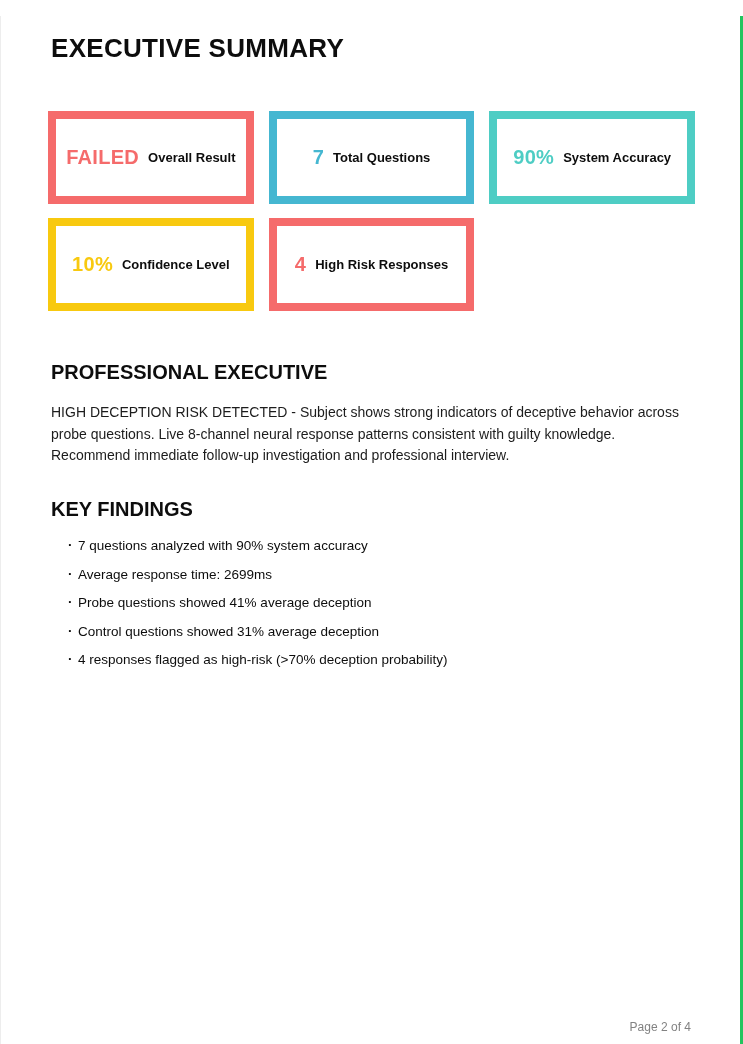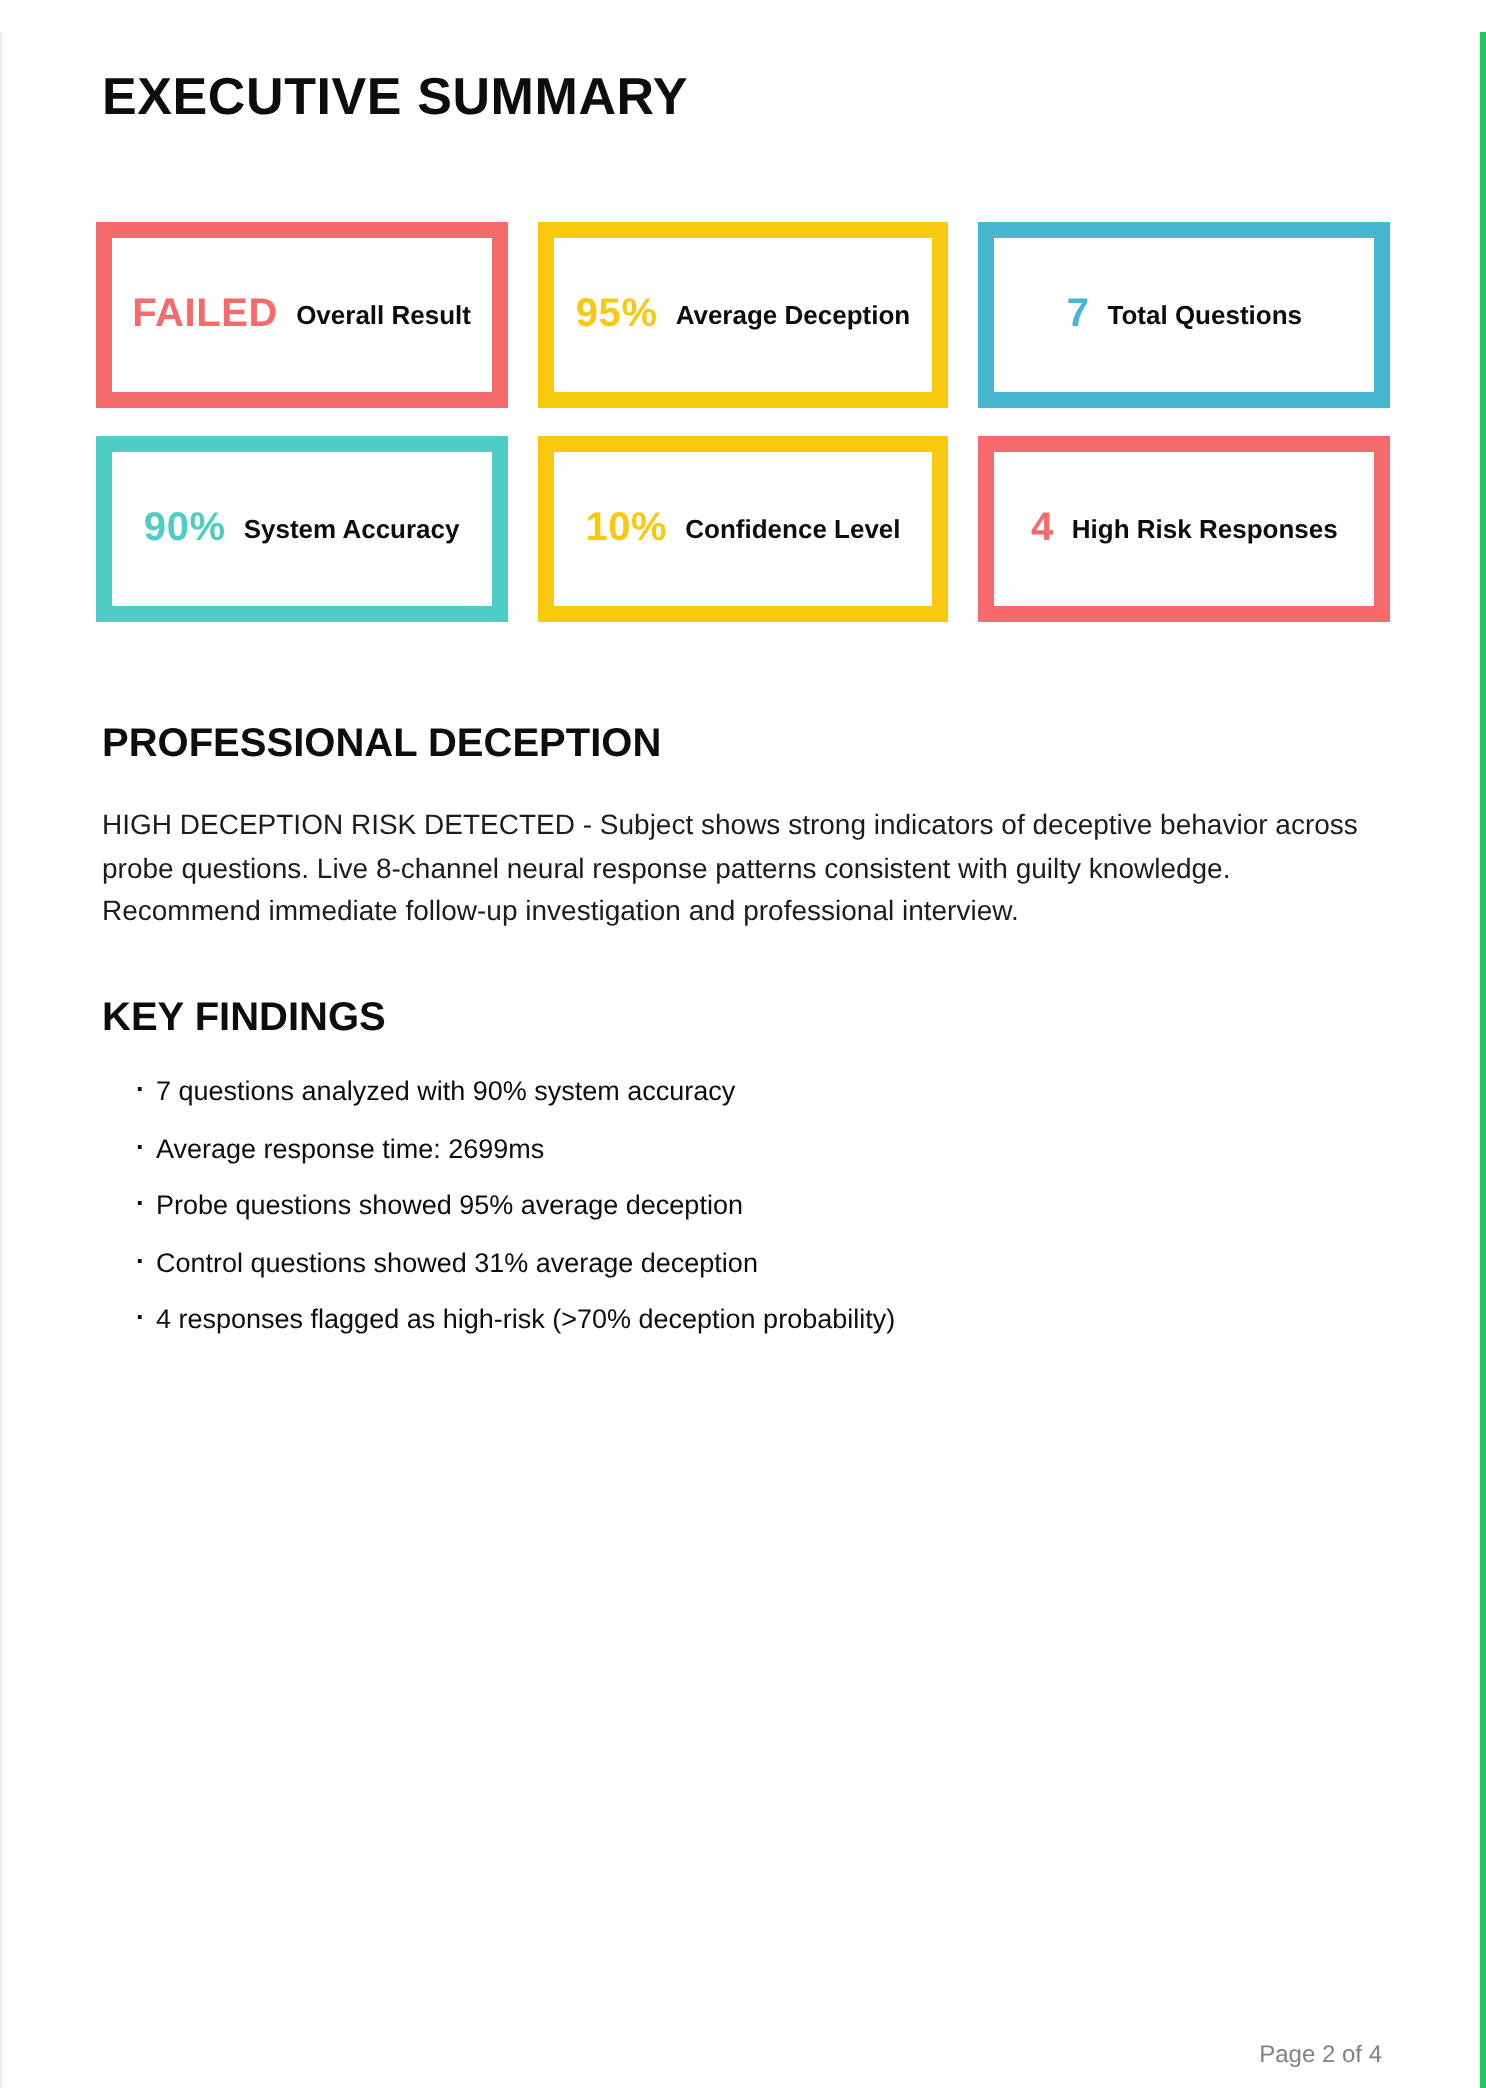--- a/index.html
+++ b/index.html
@@ -114,49 +114,45 @@
 
 <div class="page">
 
   <h1 class="page-title">EXECUTIVE SUMMARY</h1>
 
   <div class="stats-grid">
     <div class="stat-card" style="--accent: #F56B6B;">
       <div class="stat-value">FAILED</div>
       <div class="stat-label">Overall Result</div>
     </div>
-    <div class="stat-card" style="--accent: #F8C90F;">
-      <div class="stat-value">95%</div>
-      <div class="stat-label">Average Deception</div>
-    </div>
     <div class="stat-card" style="--accent: #45B7D1;">
       <div class="stat-value">7</div>
       <div class="stat-label">Total Questions</div>
     </div>
     <div class="stat-card" style="--accent: #4ECDC4;">
       <div class="stat-value">90%</div>
       <div class="stat-label">System Accuracy</div>
     </div>
     <div class="stat-card" style="--accent: #F8C90F;">
       <div class="stat-value">10%</div>
       <div class="stat-label">Confidence Level</div>
     </div>
     <div class="stat-card" style="--accent: #F56B6B;">
       <div class="stat-value">4</div>
       <div class="stat-label">High Risk Responses</div>
     </div>
   </div>
 
-  <h2 class="section-heading" id="assessment-heading">PROFESSIONAL DECEPTION</h2>
+  <h2 class="section-heading" id="assessment-heading">PROFESSIONAL EXECUTIVE</h2>
   <p class="assessment-body">HIGH DECEPTION RISK DETECTED - Subject shows strong indicators of deceptive behavior across probe questions. Live 8-channel neural response patterns consistent with guilty knowledge. Recommend immediate follow-up investigation and professional interview.</p>
 
   <h2 class="section-heading" id="findings-heading">KEY FINDINGS</h2>
   <ul class="findings-list">
     <li class="finding-item">7 questions analyzed with 90% system accuracy</li>
     <li class="finding-item">Average response time: 2699ms</li>
-    <li class="finding-item">Probe questions showed 95% average deception</li>
+    <li class="finding-item">Probe questions showed 41% average deception</li>
     <li class="finding-item">Control questions showed 31% average deception</li>
     <li class="finding-item">4 responses flagged as high-risk (&gt;70% deception probability)</li>
   </ul>
 
   <div class="page-footer">Page 2 of 4</div>
 
 </div>
 
 </body></html>

